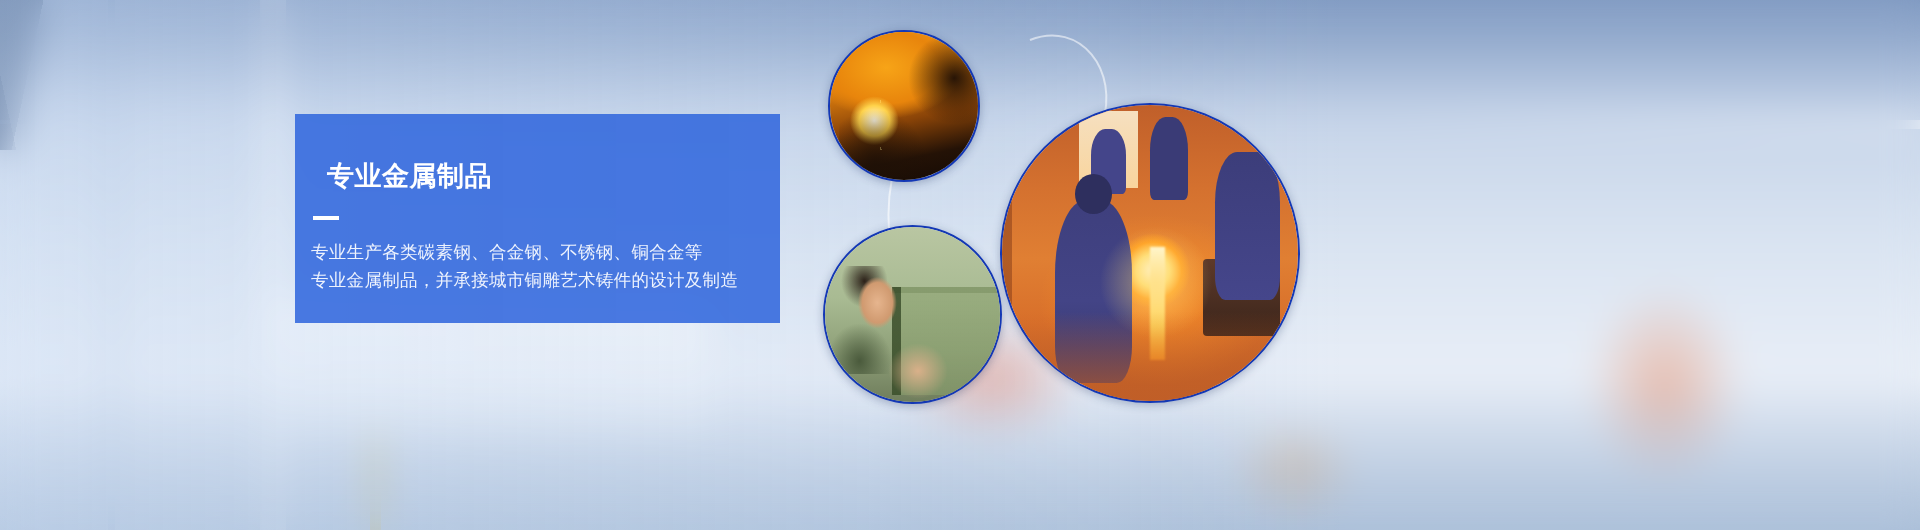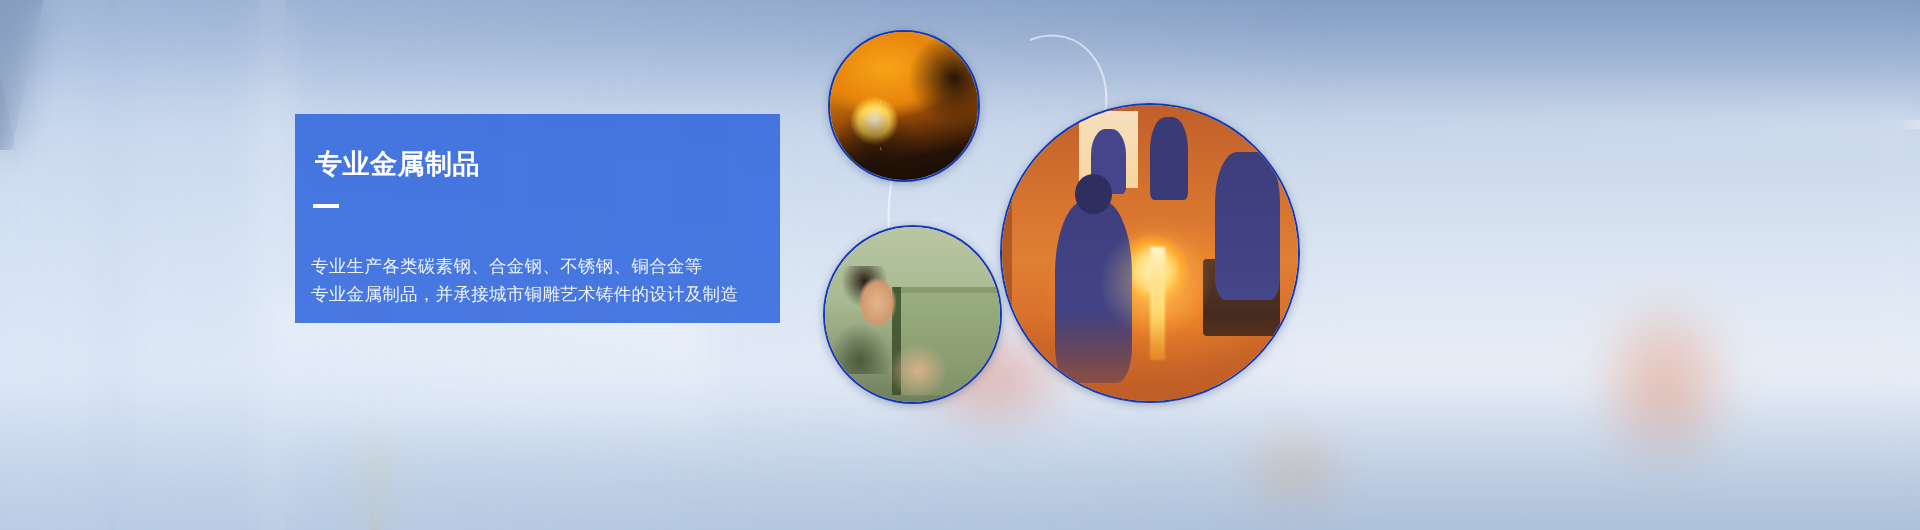--- a/index.html
+++ b/index.html
@@ -85,27 +85,27 @@
 
   
   .panel{
     position:absolute;left:295px;top:114px;width:485px;height:209px;
     background:rgba(50,104,221,.88);
     box-sizing:border-box;
     padding:33px 0 0 16px;
   }
   .panel-title{
     color:#ffffff;font-size:27px;font-weight:bold;letter-spacing:.5px;
-    line-height:1;margin:4px;white-space:nowrap;
+    line-height:1;margin:16px;white-space:nowrap;
   }
   .panel-rule{
     width:26px;height:4px;background:#ffffff;margin:26px 0 0 2px;
   }
   .panel-body{
-    margin-top:44px;color:#eef3fd;font-size:17.5px;line-height:28px;
+    margin-top:18px;color:#eef3fd;font-size:17.5px;line-height:28px;
     letter-spacing:.3px;white-space:nowrap;
   }
   .panel-body div{margin:0;}
 
   
   .circ{
     position:absolute;border-radius:50%;
     border:2px solid #1438b4;
     overflow:hidden;
     box-shadow:0 2px 10px rgba(20,40,90,.30);

